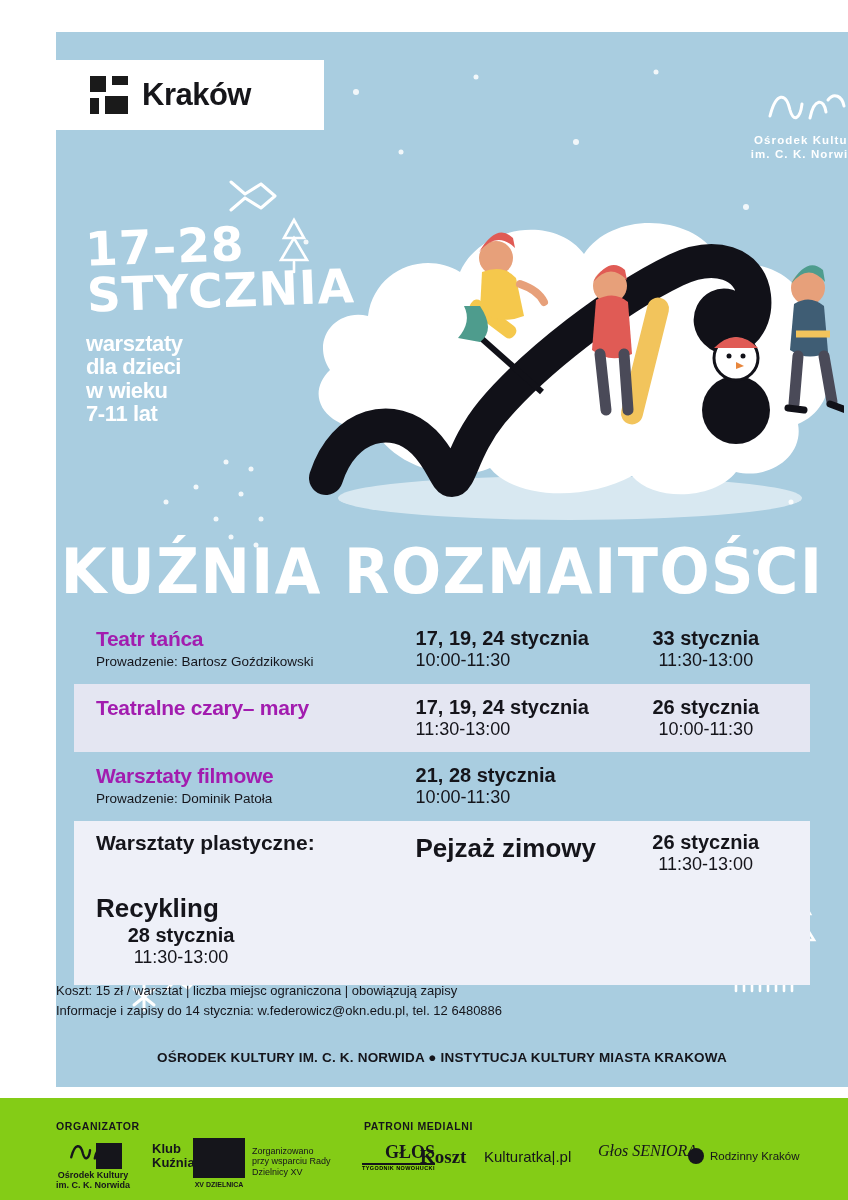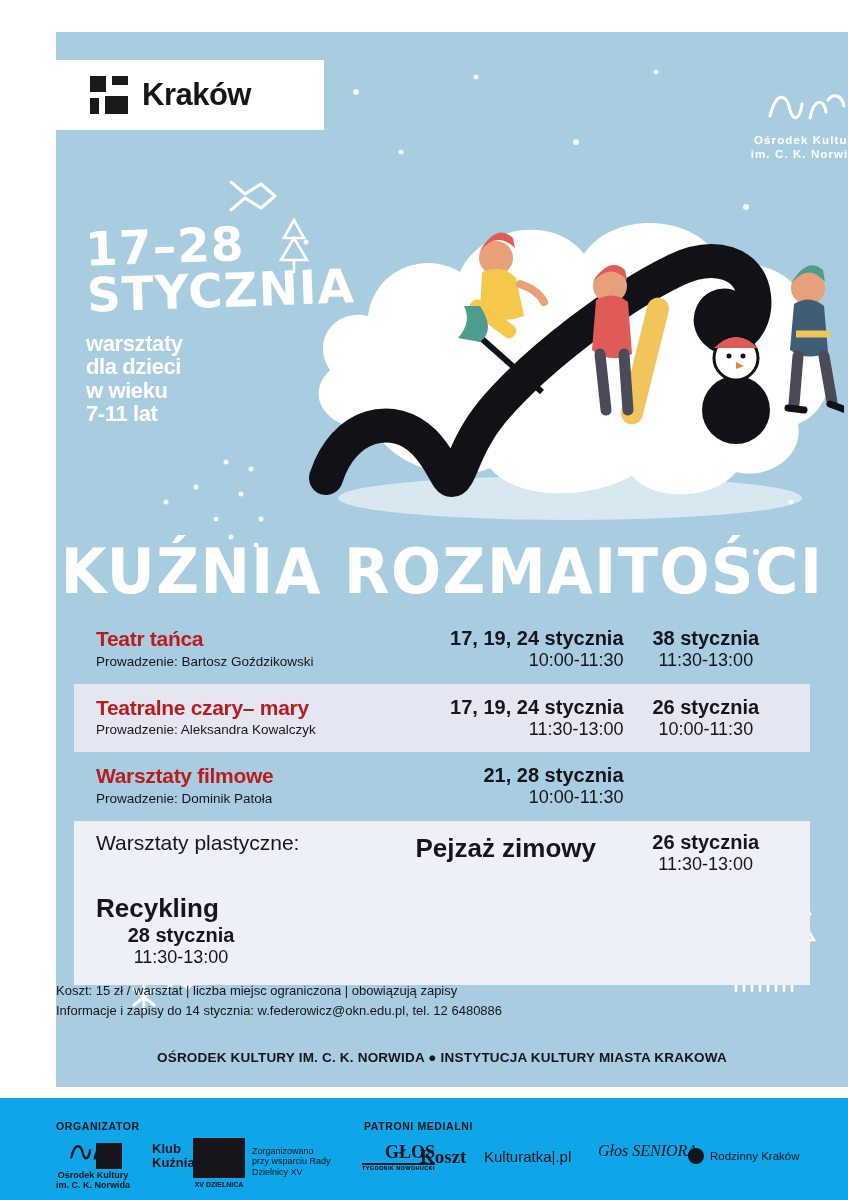--- a/index.html
+++ b/index.html
@@ -91,35 +91,35 @@
   }
   .row {
     display: flex; align-items: flex-start;
     padding: 12px 22px 12px 22px;
     min-height: 62px;
   }
   .row.alt { background: #e4e6f2; }
   .row.plain { background: transparent; }
   .c-name { width: 330px; padding-right: 8px; }
   .c-name .t {
-    font-size: 21px; font-weight: bold; color: #b91c1c; line-height: 1.12;
+    font-size: 21px; font-weight: bold; color: #a21caf; line-height: 1.12;
     letter-spacing: -0.3px;
   }
   .c-name .p {
     font-size: 13.5px; color: #15151b; margin-top: 3px;
   }
-  .c-mid { width: 215px; text-align: right; }
+  .c-mid { width: 215px; text-align: left; }
   .c-right { width: 170px; text-align: center; }
   .d { font-size: 20px; font-weight: bold; color: #15151b; line-height: 1.15;}
   .h { font-size: 18px; color: #15151b; line-height: 1.2; }
 
   .art-block { background: #eef0f8; padding: 10px 22px 16px 22px; }
   .art-top { display: flex; align-items: flex-start; }
   .art-name { width: 330px; }
-  .art-name .t { font-size: 21px; font-weight: normal; color: #15151b; }
+  .art-name .t { font-size: 21px; font-weight: bold; color: #15151b; }
   .art-name .p { font-size: 13.5px; color: #15151b; margin-top: 3px; }
   .art-sub { width: 215px; font-size: 26px; font-weight: bold; color: #15151b; padding-top: 2px; }
   .art-right { width: 170px; text-align: center; }
   .art-second { display: flex; align-items: flex-start; margin-top: 16px; flex-direction: column; }
   .art-second .sp { width: 330px; }
 
   
   .note {
     position: absolute; left: 0; bottom: 66px; width: 772px;
     text-align: left; font-size: 13px; color: #15151b; line-height: 1.55;
@@ -127,21 +127,21 @@
   .orgline {
     position: absolute; left: 0; bottom: 22px; width: 772px;
     text-align: center; font-size: 13.5px; font-weight: bold;
     color: #15151b; letter-spacing: 0.2px;
   }
   .deco { position: absolute; }
 
   
   .bottom {
     position: absolute; left: 0; top: 1098px; width: 848px; height: 102px;
-    background: #0ea5e9;
+    background: #84cc16;
   }
   .bt-label {
     position: absolute; font-size: 10.5px; font-weight: bold; letter-spacing: 0.6px; color: #15151b;
   }
   .logo-txt { font-size: 9px; color: #15151b; line-height: 1.15; }
 </style>
 </head>
 <body>
 
 <div class="poster">
@@ -302,29 +302,28 @@
       <div class="row plain">
         <div class="c-name">
           <div class="t">Teatr tańca</div>
           <div class="p">Prowadzenie: Bartosz Goździkowski</div>
         </div>
         <div class="c-mid">
           <div class="d">17, 19, 24 stycznia</div>
           <div class="h">10:00-11:30</div>
         </div>
         <div class="c-right">
-          <div class="d">38 stycznia</div>
+          <div class="d">33 stycznia</div>
           <div class="h">11:30-13:00</div>
         </div>
       </div>
 
       <div class="row alt">
         <div class="c-name">
           <div class="t">Teatralne czary– mary</div>
-          <div class="p">Prowadzenie: Aleksandra Kowalczyk</div>
         </div>
         <div class="c-mid">
           <div class="d">17, 19, 24 stycznia</div>
           <div class="h">11:30-13:00</div>
         </div>
         <div class="c-right">
           <div class="d">26 stycznia</div>
           <div class="h">10:00-11:30</div>
         </div>
       </div>

